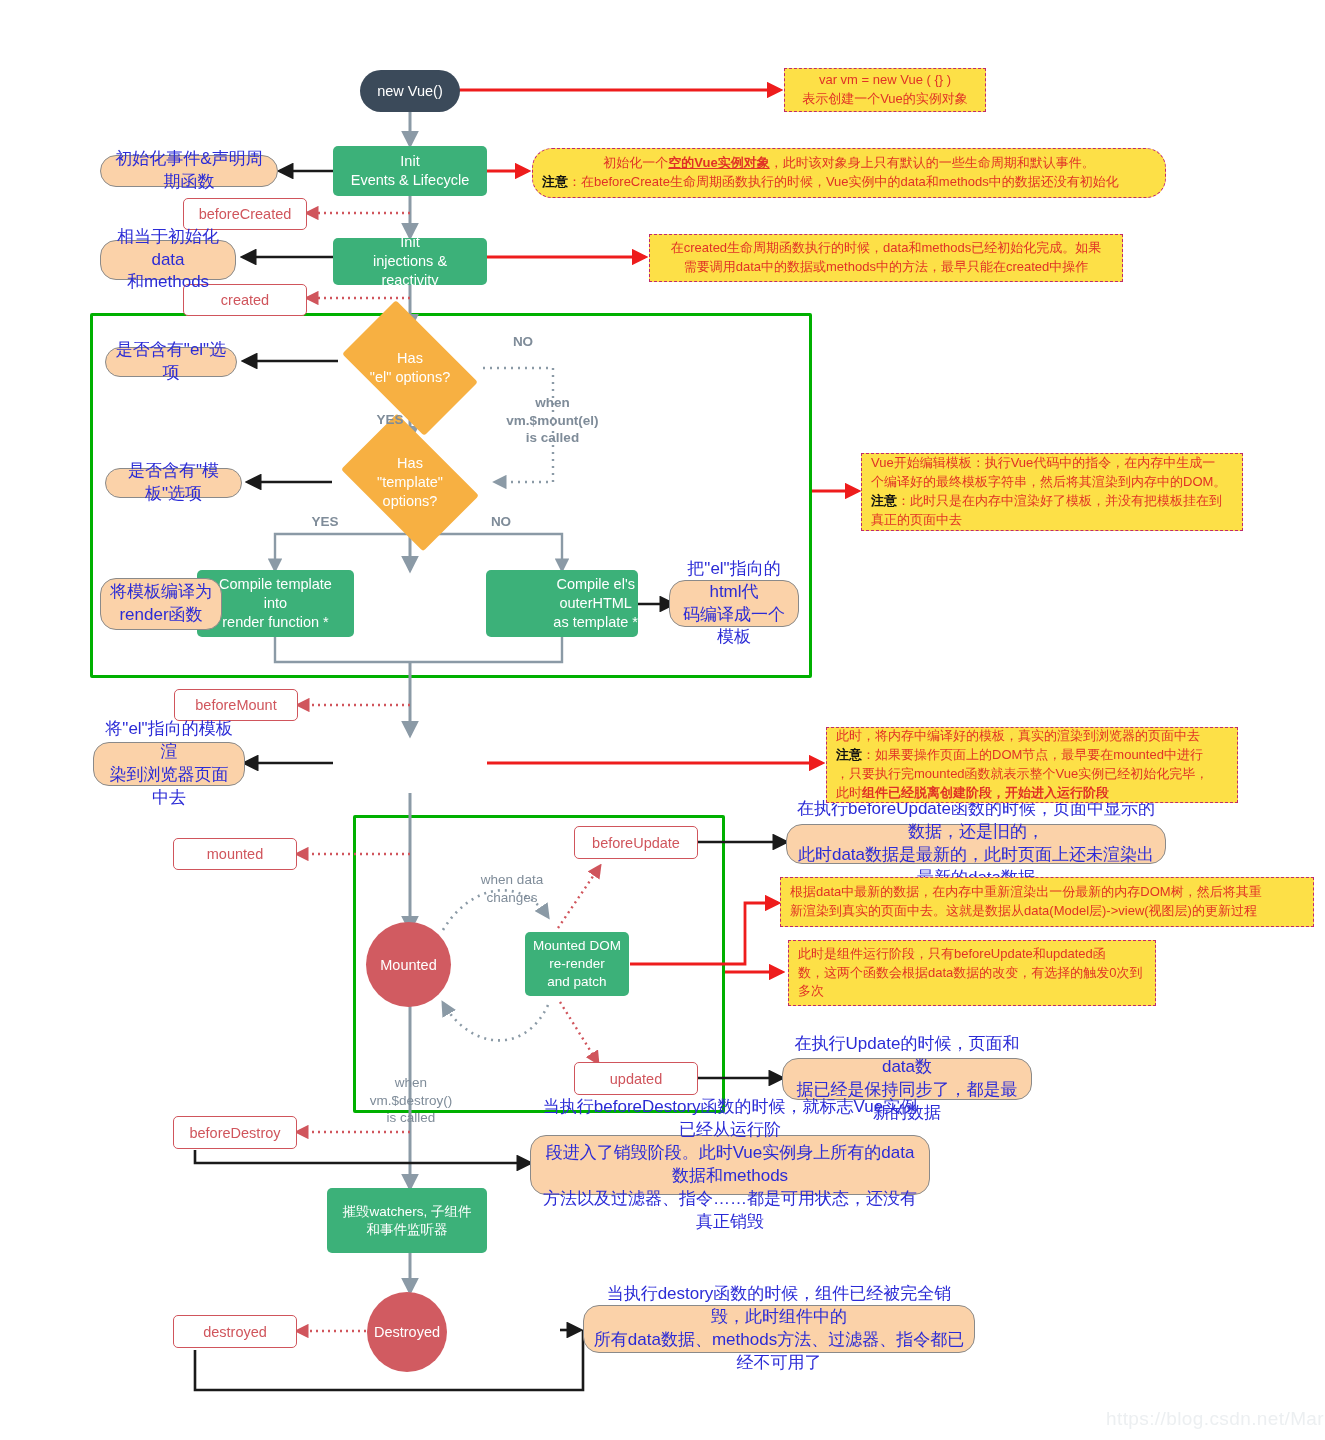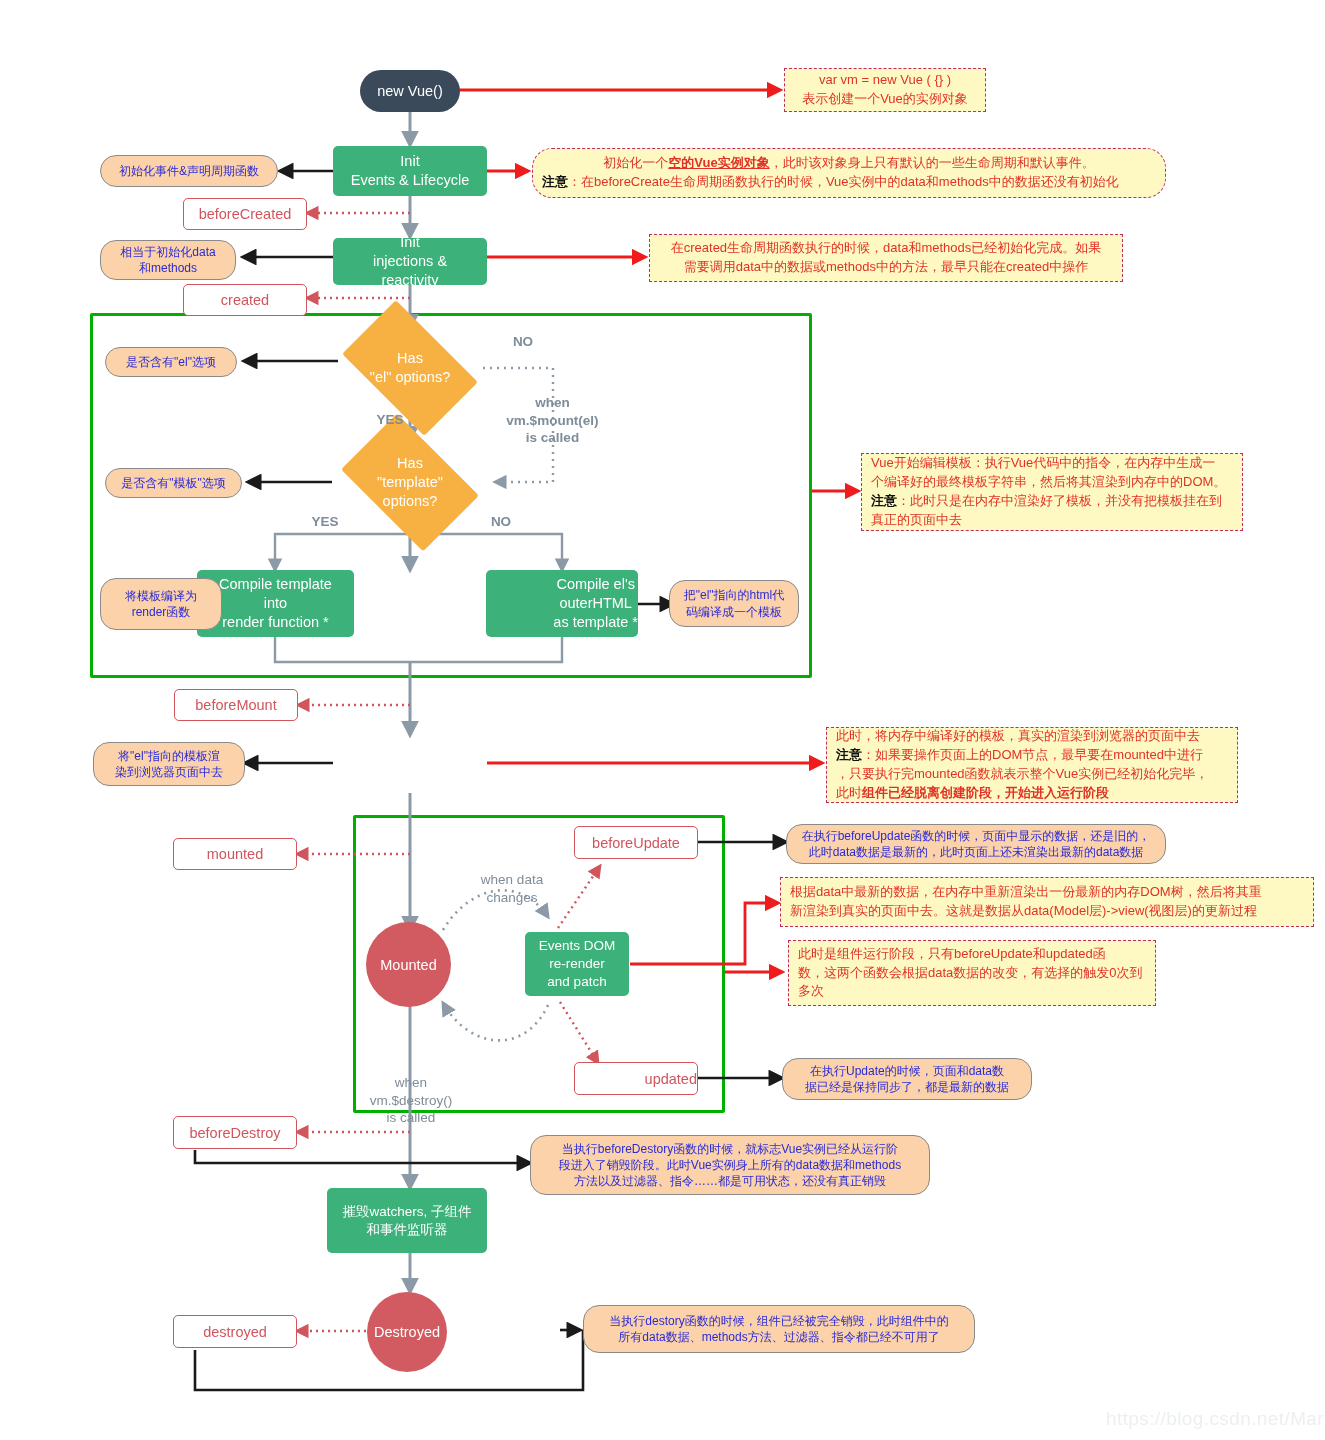--- a/index.html
+++ b/index.html
@@ -13,23 +13,23 @@
   .start{background:#3b4a5a;color:#fff;border-radius:22px;font-size:14.5px;}
   
   .diamond{background:transparent;}
   .diamond .dshape{position:absolute;left:0;top:0;width:100%;height:100%;background:#f7b042;transform:rotate(45deg);border-radius:3px;}
   .diamond .dtext{position:relative;color:#ffffff;font-size:14.5px;line-height:1.3;z-index:2;}
   
   .circle{background:#d15b61;color:#fff;border-radius:50%;font-size:14.5px;}
   
   .hook{background:#ffffff;border:1.8px solid #d0555c;border-radius:5px;color:#d0555c;font-size:14.5px;}
   
-  .cn-orange{background:#fbd2a9;border:1.4px solid #8a8a8a;border-radius:16px;color:#2b2bd6;font-size:12px;line-height:1.35;padding:4px 8px;align-items:center;}
-  
-  .cn-note{background:#fef9c3;border:1.8px dashed #c0296b;color:#e03226;font-size:13px;line-height:1.45;padding:5px 9px;text-align:left;justify-content:flex-end;}
+  .cn-orange{background:#fbd2a9;border:1.4px solid #8a8a8a;border-radius:16px;color:#2b2bd6;font-size:17px;line-height:1.35;padding:4px 8px;align-items:center;}
+  
+  .cn-note{background:#fde047;border:1.8px dashed #c0296b;color:#e03226;font-size:13px;line-height:1.45;padding:5px 9px;text-align:left;justify-content:flex-end;}
   .cn-note b{color:#111;font-weight:bold;}
   .cn-note .u{color:#e03226;font-weight:bold;text-decoration:underline;}
   .cn-note .kb{color:#e03226;font-weight:bold;}
   .cn-note .inner{width:100%;}
   .ctr{text-align:center;}
   
   .lbl{position:absolute;color:#7f8c99;font-size:13.5px;font-weight:bold;line-height:1.3;text-align:center;}
   svg.ovl{position:absolute;left:0;top:0;width:1325px;height:1440px;pointer-events:none;}
   .wm{position:absolute;color:#eceff1;font-size:19px;letter-spacing:.4px;}
   .grnbox{position:absolute;border:3px solid #00b000;box-sizing:border-box;border-radius:2px;}
@@ -162,21 +162,21 @@
 outerHTML
 as template *</span>
   </div>
 
 
   <div class="node circle" style="left:366px;top:922px;width:85px;height:85px;">
     <span>Mounted</span>
   </div>
 
   <div class="node proc" style="left:525px;top:932px;width:104px;height:64px;white-space:pre-line;font-size:13.5px;">
-    <span>Events DOM
+    <span>Mounted DOM
 re-render
 and patch</span>
   </div>
 
   <div class="node proc" style="left:327px;top:1188px;width:160px;height:65px;white-space:pre-line;font-size:13.5px;">
     <span>摧毁watchers, 子组件
 和事件监听器</span>
   </div>
 
   <div class="node circle" style="left:367px;top:1292px;width:80px;height:80px;">
@@ -191,21 +191,21 @@
   </div>
   <div class="node hook" style="left:174px;top:689px;width:124px;height:32px;">
     <span>beforeMount</span>
   </div>
   <div class="node hook" style="left:173px;top:838px;width:124px;height:32px;">
     <span>mounted</span>
   </div>
   <div class="node hook" style="left:574px;top:826px;width:124px;height:33px;">
     <span>beforeUpdate</span>
   </div>
-  <div class="node hook" style="left:574px;top:1062px;width:124px;height:33px;justify-content:flex-end;">
+  <div class="node hook" style="left:574px;top:1062px;width:124px;height:33px;">
     <span>updated</span>
   </div>
   <div class="node hook" style="left:173px;top:1116px;width:124px;height:33px;">
     <span>beforeDestroy</span>
   </div>
   <div class="node hook" style="left:173px;top:1315px;width:124px;height:33px;">
     <span>destroyed</span>
   </div>
 
   <div class="lbl" style="left:503px;top:333px;width:40px;">NO</div>

